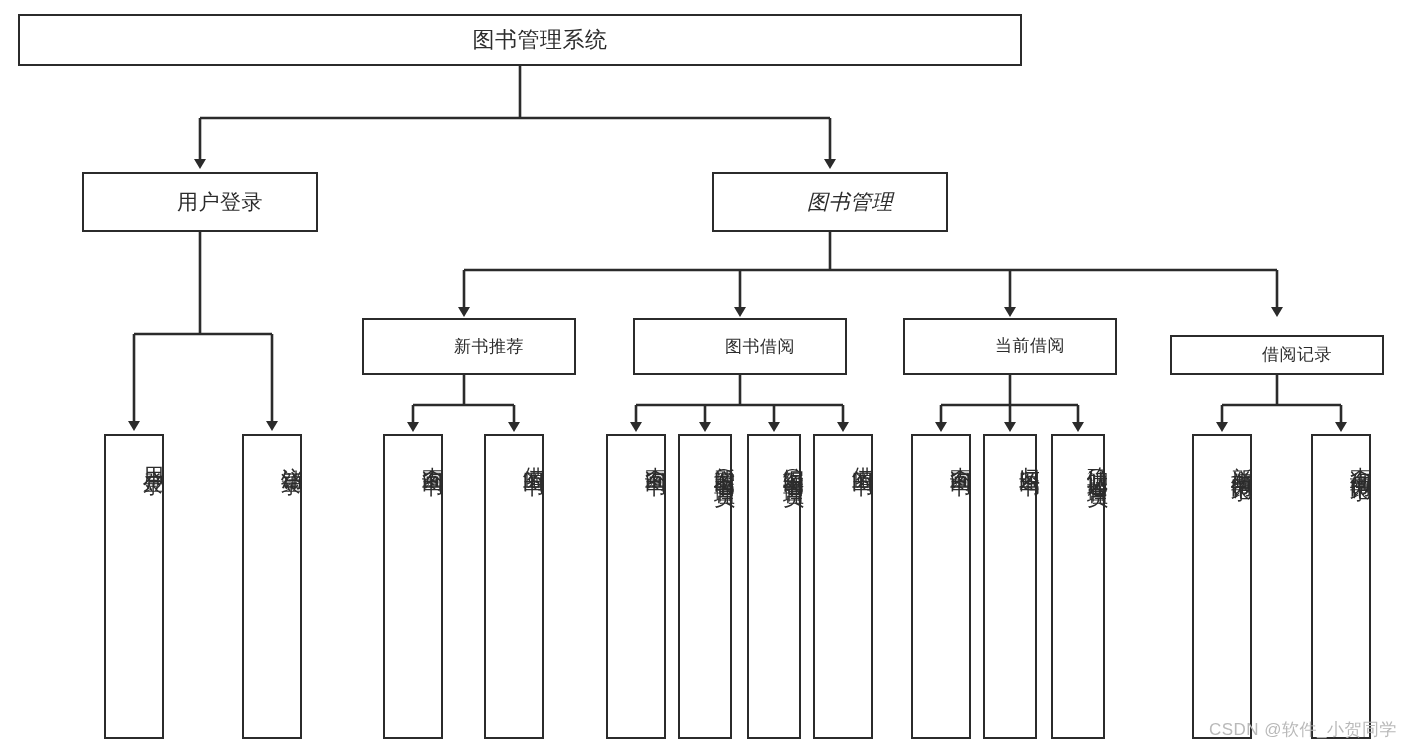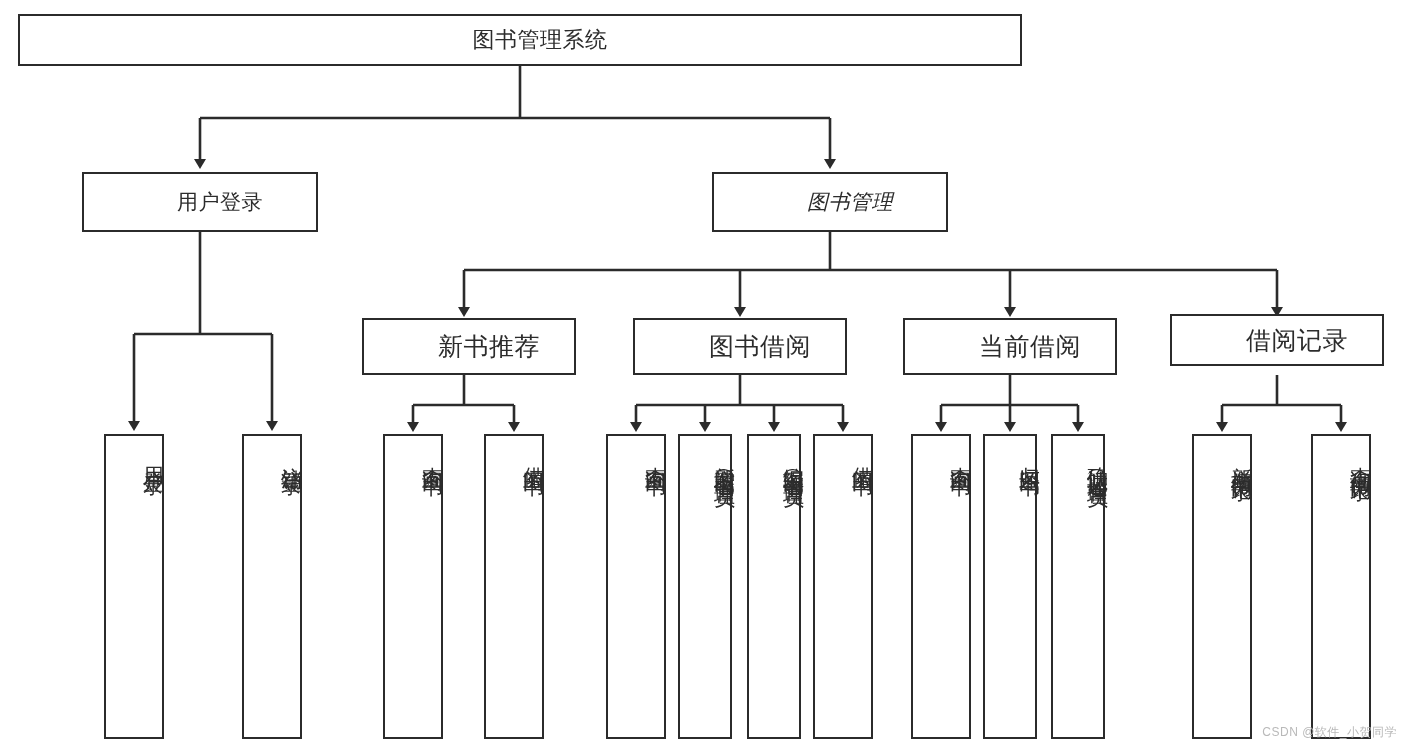--- a/index.html
+++ b/index.html
@@ -50,28 +50,28 @@
   .node.vertical .label {
     writing-mode: vertical-rl;
     text-orientation: upright;
     font-size: 21px;
     letter-spacing: 3px;
     line-height: 1;
     white-space: nowrap;
   }
   .node.root .label { font-size: 22px; }
   .node.level2 .label { font-size: 21px; }
-  .node.level3 .label { font-size: 25px; }
+  .node.level3 .label { font-size: 17px; }
 
   #watermark {
     position: absolute;
     right: 8px;
     bottom: 6px;
     color: #b9b9b9;
-    font-size: 12px;
+    font-size: 17px;
     letter-spacing: 0.5px;
     z-index: 6;
     white-space: nowrap;
   }
 </style>
 </head>
 <body>
 
 <div id="diagram-root">
 
@@ -135,24 +135,24 @@
   <div class="node level2" style="left:712px; top:172px; width:236px; height:60px;font-style:italic;">
     <span class="label">图书管理</span>
   </div>
 
   <div class="node level3" style="left:362px; top:318px; width:214px; height:57px;">
     <span class="label">新书推荐</span>
   </div>
   <div class="node level3" style="left:633px; top:318px; width:214px; height:57px;align-items:center;">
     <span class="label">图书借阅</span>
   </div>
-  <div class="node level3" style="left:903px; top:318px; width:214px; height:57px;">
+  <div class="node level3" style="left:903px; top:318px; width:214px; height:57px;font-family:Liberation Mono, monospace;">
     <span class="label">当前借阅</span>
   </div>
-  <div class="node level3" style="left:1170px; top:314px; width:214px; height:52px;">
+  <div class="node level3" style="left:1170px; top:335px; width:214px; height:40px;">
     <span class="label">借阅记录</span>
   </div>
 
   <div class="node vertical" style="left:104px; top:434px; width:60px; height:305px;">
     <span class="label">用户登录</span>
   </div>
   <div class="node vertical" style="left:242px; top:434px; width:60px; height:305px;">
     <span class="label">注销登录</span>
   </div>
 

